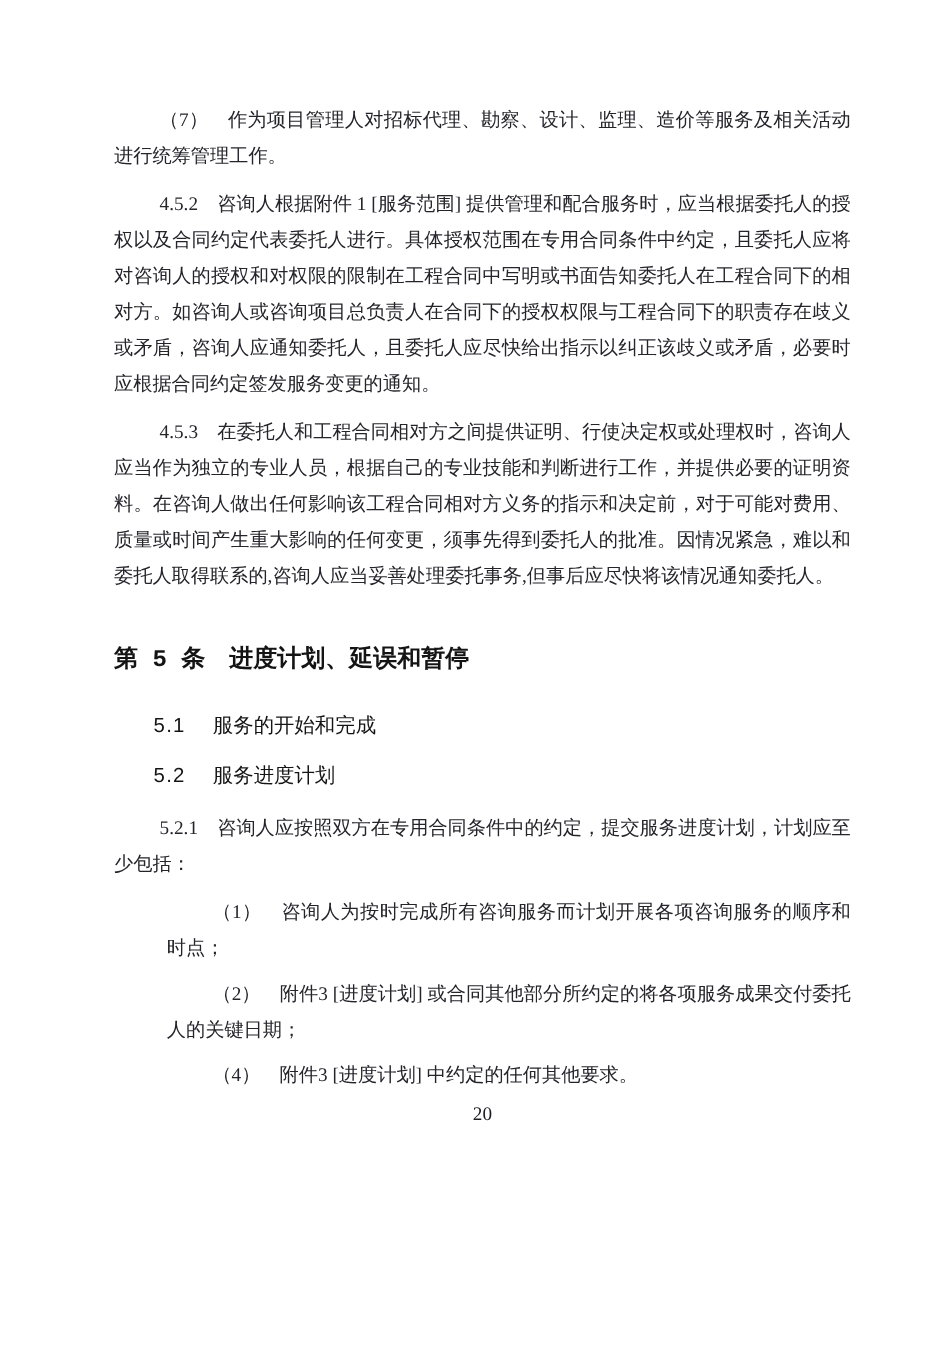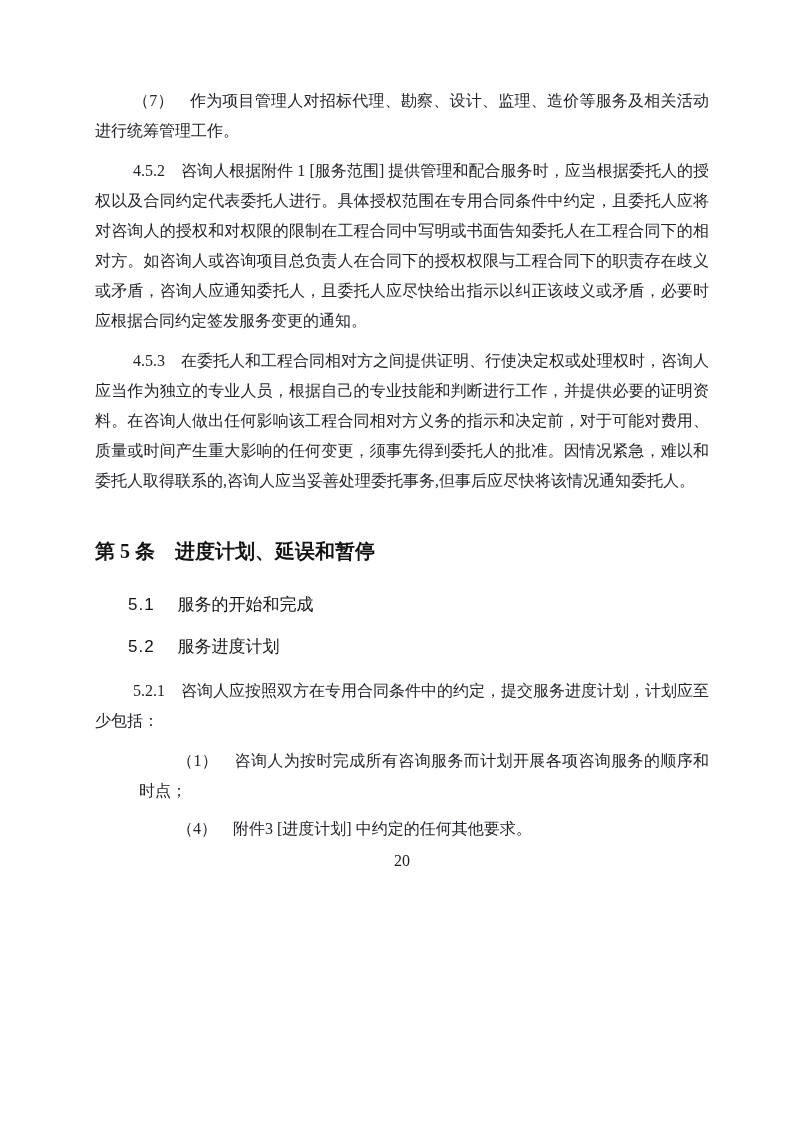--- a/index.html
+++ b/index.html
@@ -24,21 +24,21 @@
     text-align: justify;
     text-align-last: left;
     text-indent: 38px;
     margin: 0 0 10px 0;
   }
   .list-para {
     margin-bottom: 8px;
     margin-left: 44px;
   }
   .section-h1 {
-    font-family: Liberation Serif, serif;
+    font-family: Liberation Mono, monospace;
     font-weight: 700;
     font-size: 20px;
     line-height: 30px;
     color: #141414;
     margin: 40px 0 26px 0;
   }
   .section-h2 {
     font-family: "Liberation Sans", "DejaVu Sans", sans-serif;
     font-weight: 400;
     font-size: 17px;
@@ -80,19 +80,20 @@
 
   <div class="section-h2">
     <span class="h2-num">5.2</span>
     <span class="h2-title">服务进度计划</span>
   </div>
 
   <p class="body-para">5.2.1　咨询人应按照双方在专用合同条件中的约定，提交服务进度计划，计划应至少包括：</p>
 
   <p class="body-para list-para">（1）　咨询人为按时完成所有咨询服务而计划开展各项咨询服务的顺序和时点；</p>
 
+  <p class="body-para list-para">（2）　附件3 [进度计划] 或合同其他部分所约定的将各项服务成果交付委托人的关键日期；</p>
 
 
   <p class="body-para list-para">（4）　附件3 [进度计划] 中约定的任何其他要求。</p>
 
   <div class="page-footer">20</div>
 
 </div>
 
 </body></html>

